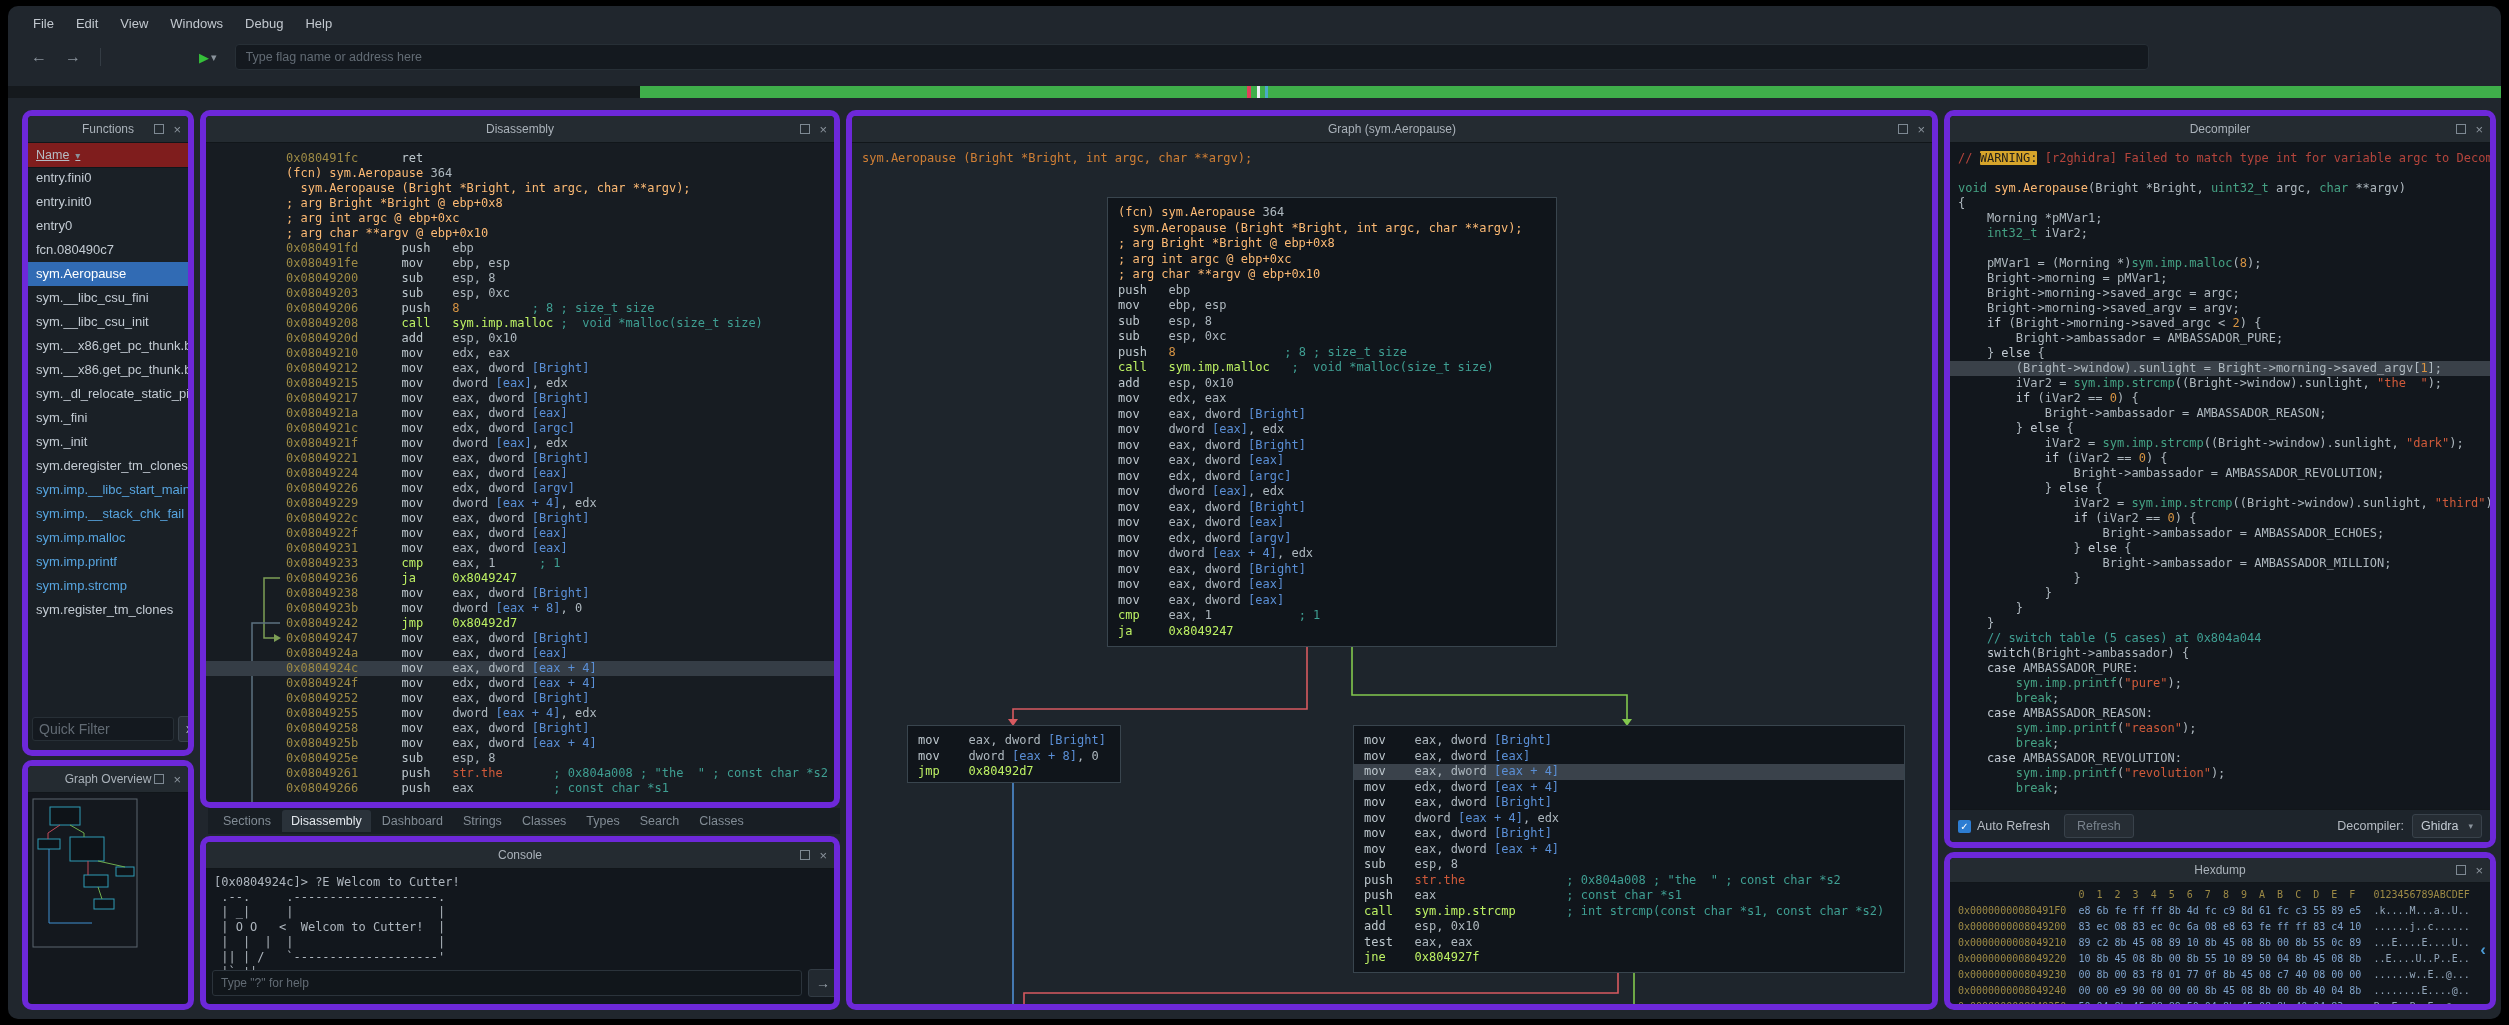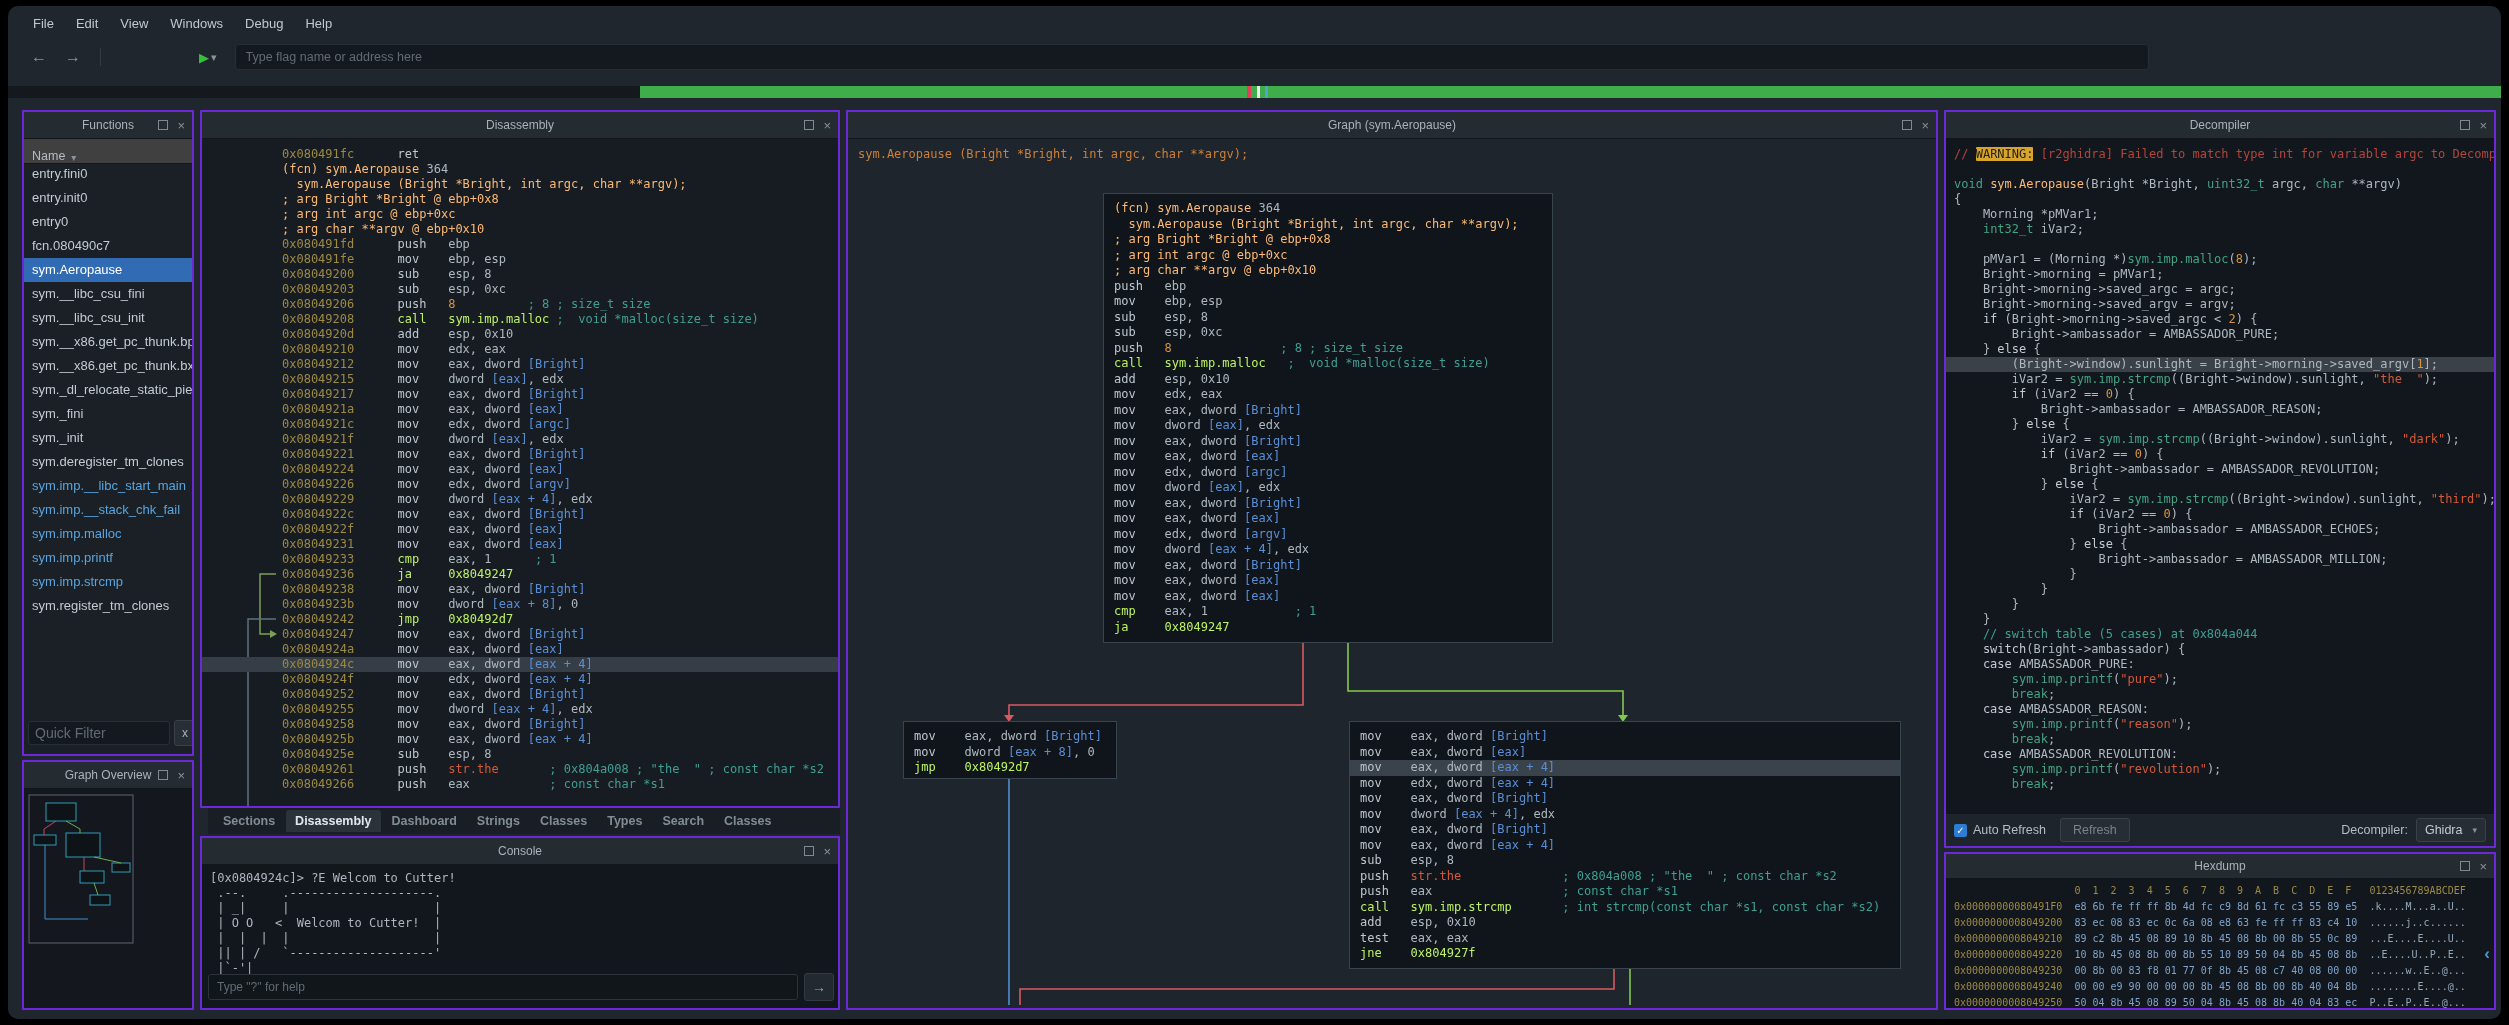--- a/index.html
+++ b/index.html
@@ -13,49 +13,49 @@
   .tb-sep{width:1px;height:18px;background:#343c44;margin:0 10px;}
   .play{color:#35c03a;font-size:13px;margin-left:88px;}
   .play-caret{color:#8a939c;font-size:11px;margin:0 4px 0 2px;}
   .searchbox{margin-left:14px;width:1892px;height:24px;background:#14191f;border:1px solid #272f36;border-radius:4px;
     color:#c2c8cf;font-size:12.5px;padding:0 10px;outline:none;}
   .searchbox::placeholder,.qfilter::placeholder,.con-input::placeholder{color:#626b74;}
   .memstrip{position:absolute;left:0;top:80px;width:2493px;height:12px;background:#15191d;}
   .memgreen{position:absolute;left:632px;top:0;height:12px;width:1861px;background:#3fae4a;}
   .memmark{position:absolute;top:0;height:12px;}
   
-  .panel{position:absolute;background:#171c22;border:2px solid #6d28d9;border-radius:1px;overflow:hidden;box-sizing:border-box;}
+  .panel{position:absolute;background:#171c22;border:6px solid #6d28d9;border-radius:10px;overflow:hidden;box-sizing:border-box;}
   .titlebar{height:26px;background:#242b31;border-bottom:1px solid #11161a;position:relative;display:flex;align-items:center;justify-content:center;font-size:12px;color:#aab2ba;}
   .tb-icons{position:absolute;right:7px;top:0;bottom:0;display:flex;align-items:center;gap:9px;}
   .undock{width:8px;height:8px;border:1px solid #7e8993;display:inline-block;}
   .closex{color:#8a939c;font-size:13px;line-height:1;}
   
   .code{font-family:"DejaVu Sans Mono",monospace;font-size:12px;line-height:15px;white-space:pre;color:#b8c2c9;}
   .cl{height:15px;}
   .cl.hl{background:#353d46;}
   .s-a{color:#9d8a45}.s-f{color:#fdba74}.s-m{color:#bdc7cd}.s-r{color:#aeb8bf}
   .s-b{color:#5a8fd6}.s-c{color:#3f9f93}.s-g{color:#bef264}.s-s{color:#d05a3a}
   .s-n{color:#d79443}.s-t{color:#45a284}.s-k{color:#c3cbd3}.s-e{color:#b5453c}
   .s-w{background:#d7a52b;color:#23201a;border-radius:1px;}
   
-  .fn-header{height:24px;background:#404040;border-bottom:1px solid #11161a;display:flex;align-items:flex-end;color:#b6bcc4;font-size:12.5px;padding:0 8px;}
+  .fn-header{height:24px;background:#7f1d1d;border-bottom:1px solid #11161a;display:flex;align-items:center;color:#b6bcc4;font-size:12.5px;padding:0 8px;text-decoration:underline;}
   .fn-header .caret{margin-left:6px;font-size:10px;color:#8a939c;}
   .fn-list{position:absolute;left:0;right:0;top:50px;}
   .fn-item{height:24px;line-height:24px;padding-left:8px;font-size:13px;color:#c3cbd3;white-space:nowrap;overflow:hidden;}
   .fn-item.import{color:#57a5e0;}
   .fn-item.selected{background:#316bb4;color:#fff;}
   .qf-row{position:absolute;left:4px;bottom:8px;display:flex;gap:4px;align-items:center;}
   .qfilter{width:128px;height:22px;background:#14191f;border:1px solid #272f36;border-radius:3px;color:#c2c8cf;font-size:14px;padding:0 6px;outline:none;}
   .qf-x{width:20px;height:24px;background:#272e35;border:1px solid #39424b;border-radius:3px;color:#aab2ba;font-size:12px;display:flex;align-items:center;justify-content:center;}
   
   .disasm-body{position:relative;height:666px;}
   .disasm-code{position:absolute;left:80px;top:8px;right:0;}
   .disasm-code .cl{margin-left:-80px;padding-left:80px;}
   .gutter{position:absolute;left:0;top:0;}
-  .tabstrip{position:absolute;left:200px;top:802px;width:632px;height:26px;background:#181e24;display:flex;align-items:center;padding-left:6px;box-sizing:border-box;gap:2px;font-weight:bold;}
+  .tabstrip{position:absolute;left:200px;top:802px;width:632px;height:26px;background:#181e24;display:flex;align-items:center;padding-left:6px;box-sizing:border-box;gap:2px;}
   .dtab{font-size:12.5px;color:#828c95;padding:4px 9px;border-radius:3px 3px 0 0;}
   .dtab.active{color:#e2e7ec;background:#2a323a;}
   
   .con-lines{padding:6px 8px;font-family:"DejaVu Sans Mono",monospace;font-size:12px;line-height:15px;white-space:pre;color:#aeb6be;}
   .con-input-row{position:absolute;left:6px;bottom:7px;display:flex;gap:6px;align-items:center;}
   .con-input{width:572px;height:24px;background:#11161b;border:1px solid #2b333b;border-radius:3px;color:#c2c8cf;font-size:12px;padding:0 8px;outline:none;}
   .con-send{width:28px;height:26px;background:#222930;border:1px solid #323b44;border-radius:3px;color:#9aa4ad;display:flex;align-items:center;justify-content:center;font-size:14px;}
   
   .graph-body{position:relative;height:866px;background:#1e252c;}
   .gsig{position:absolute;left:10px;top:8px;color:#d07f35;}

